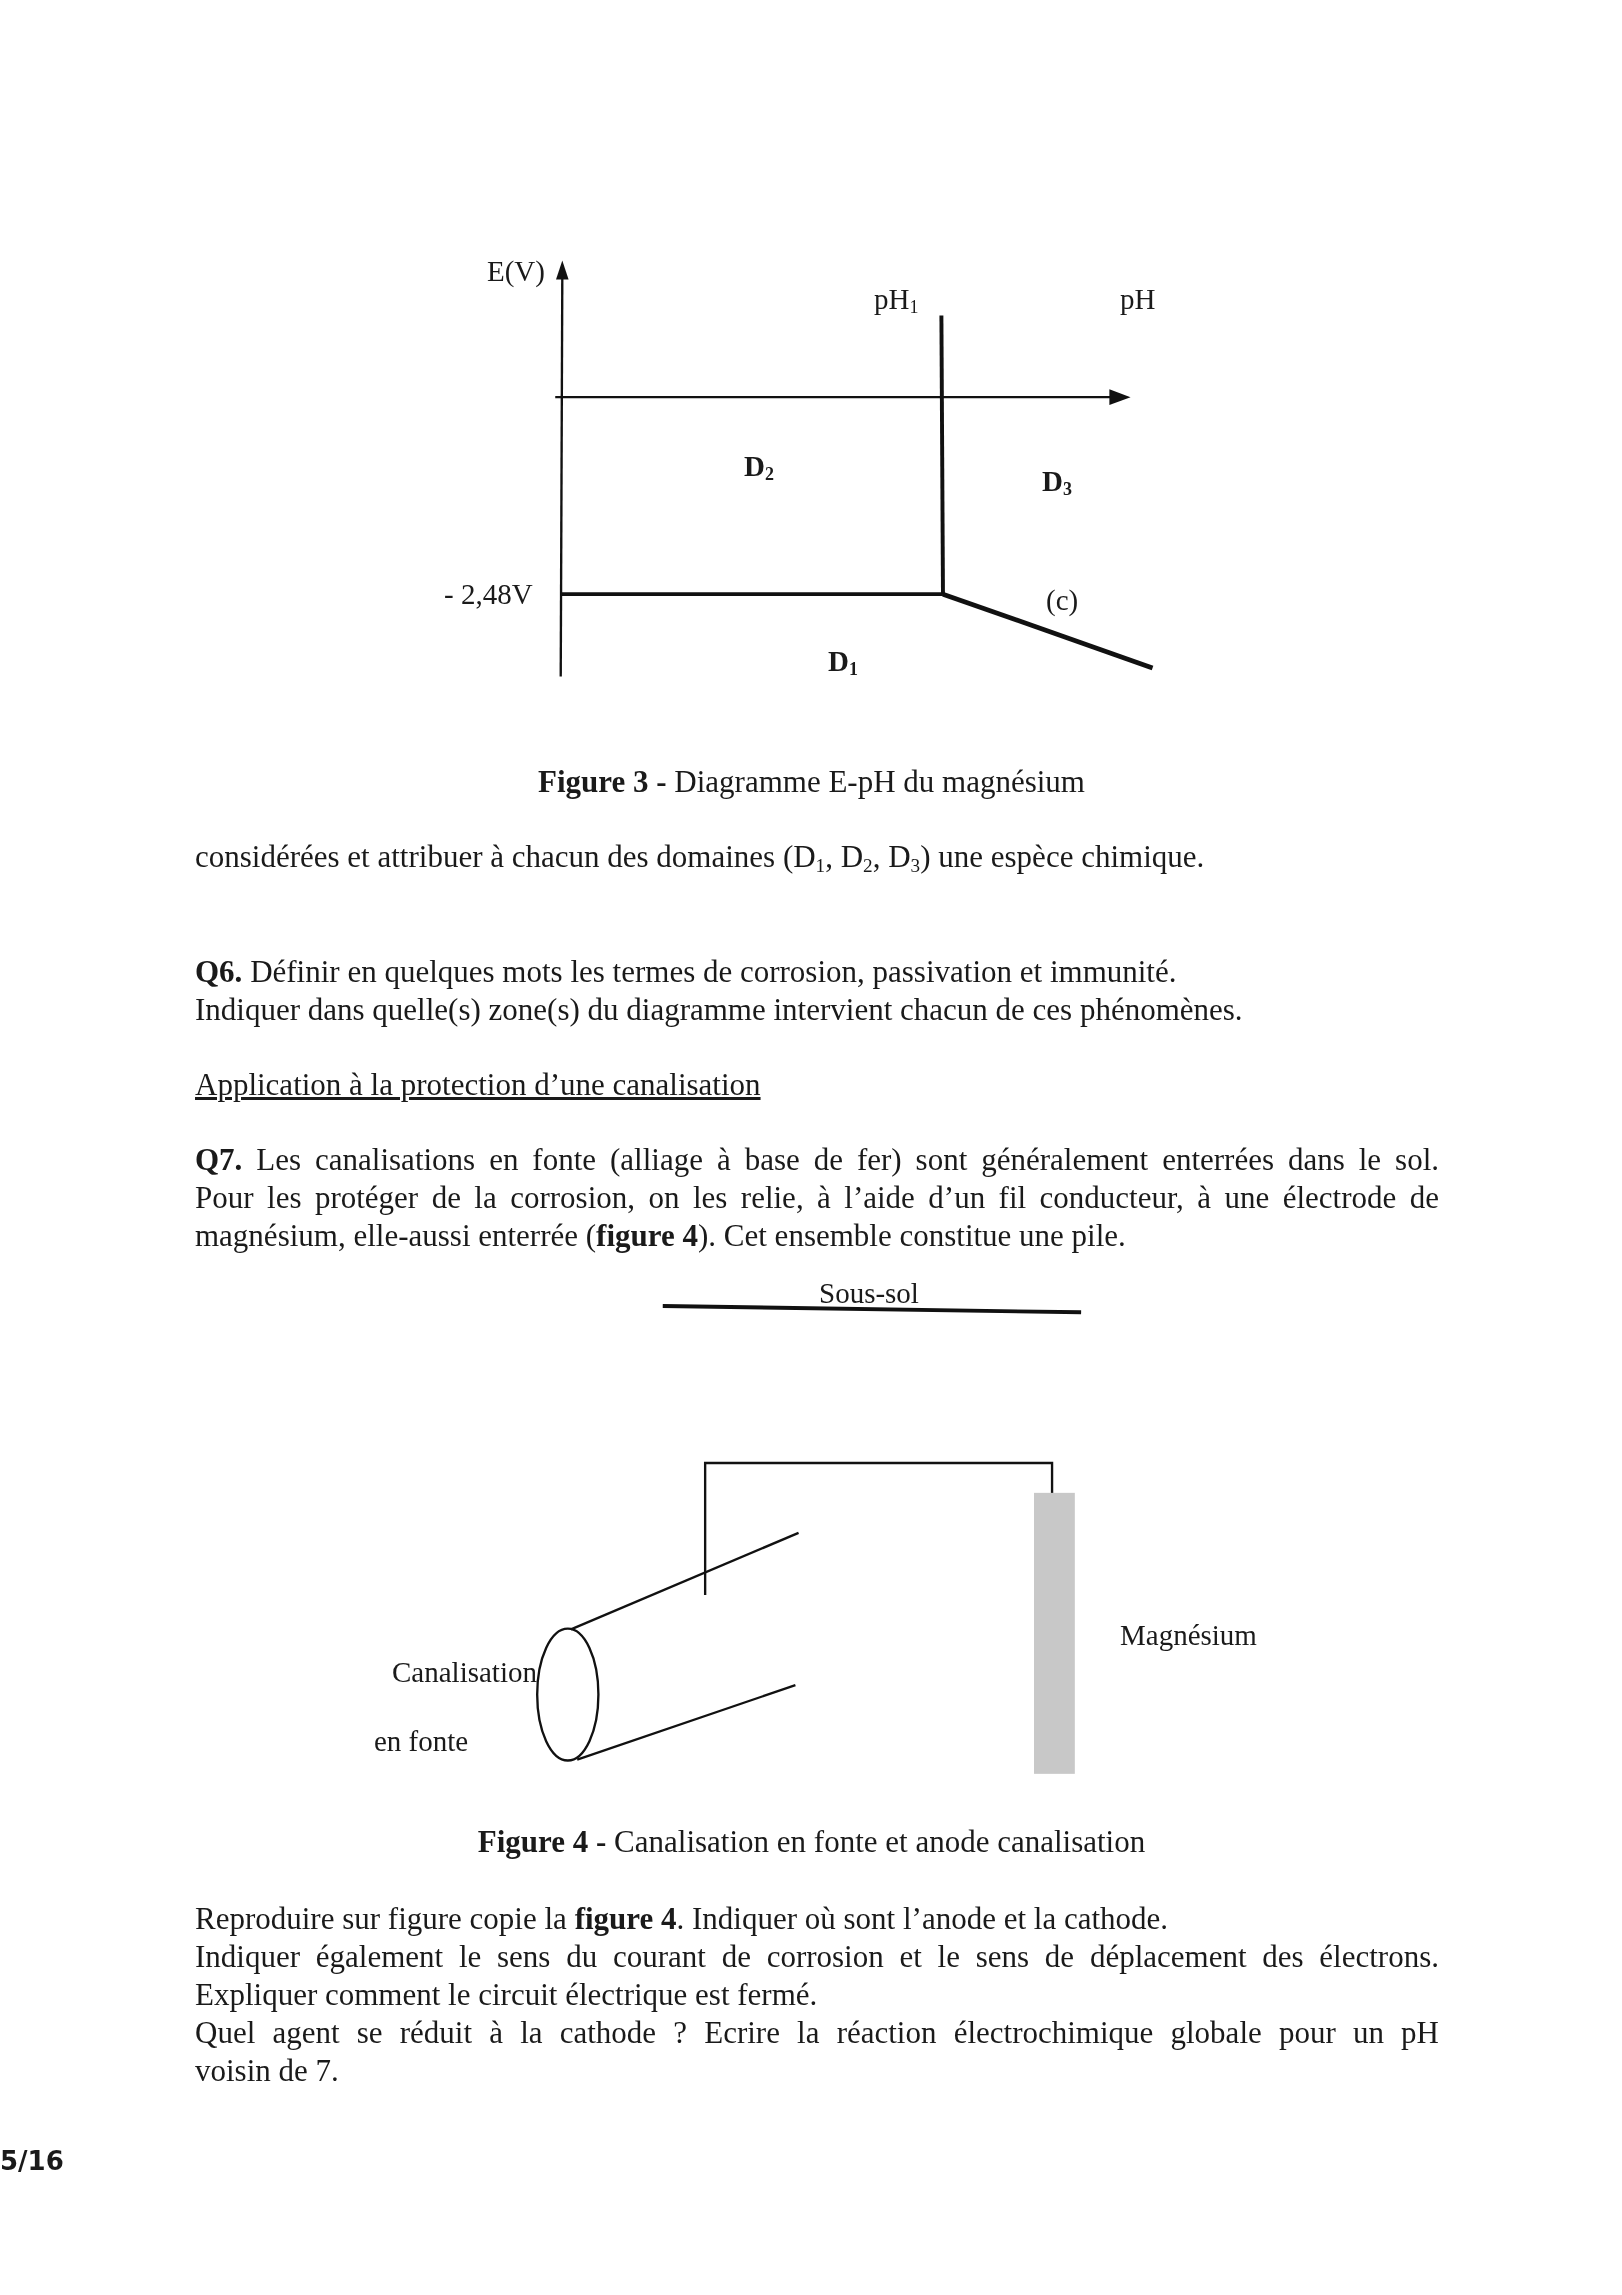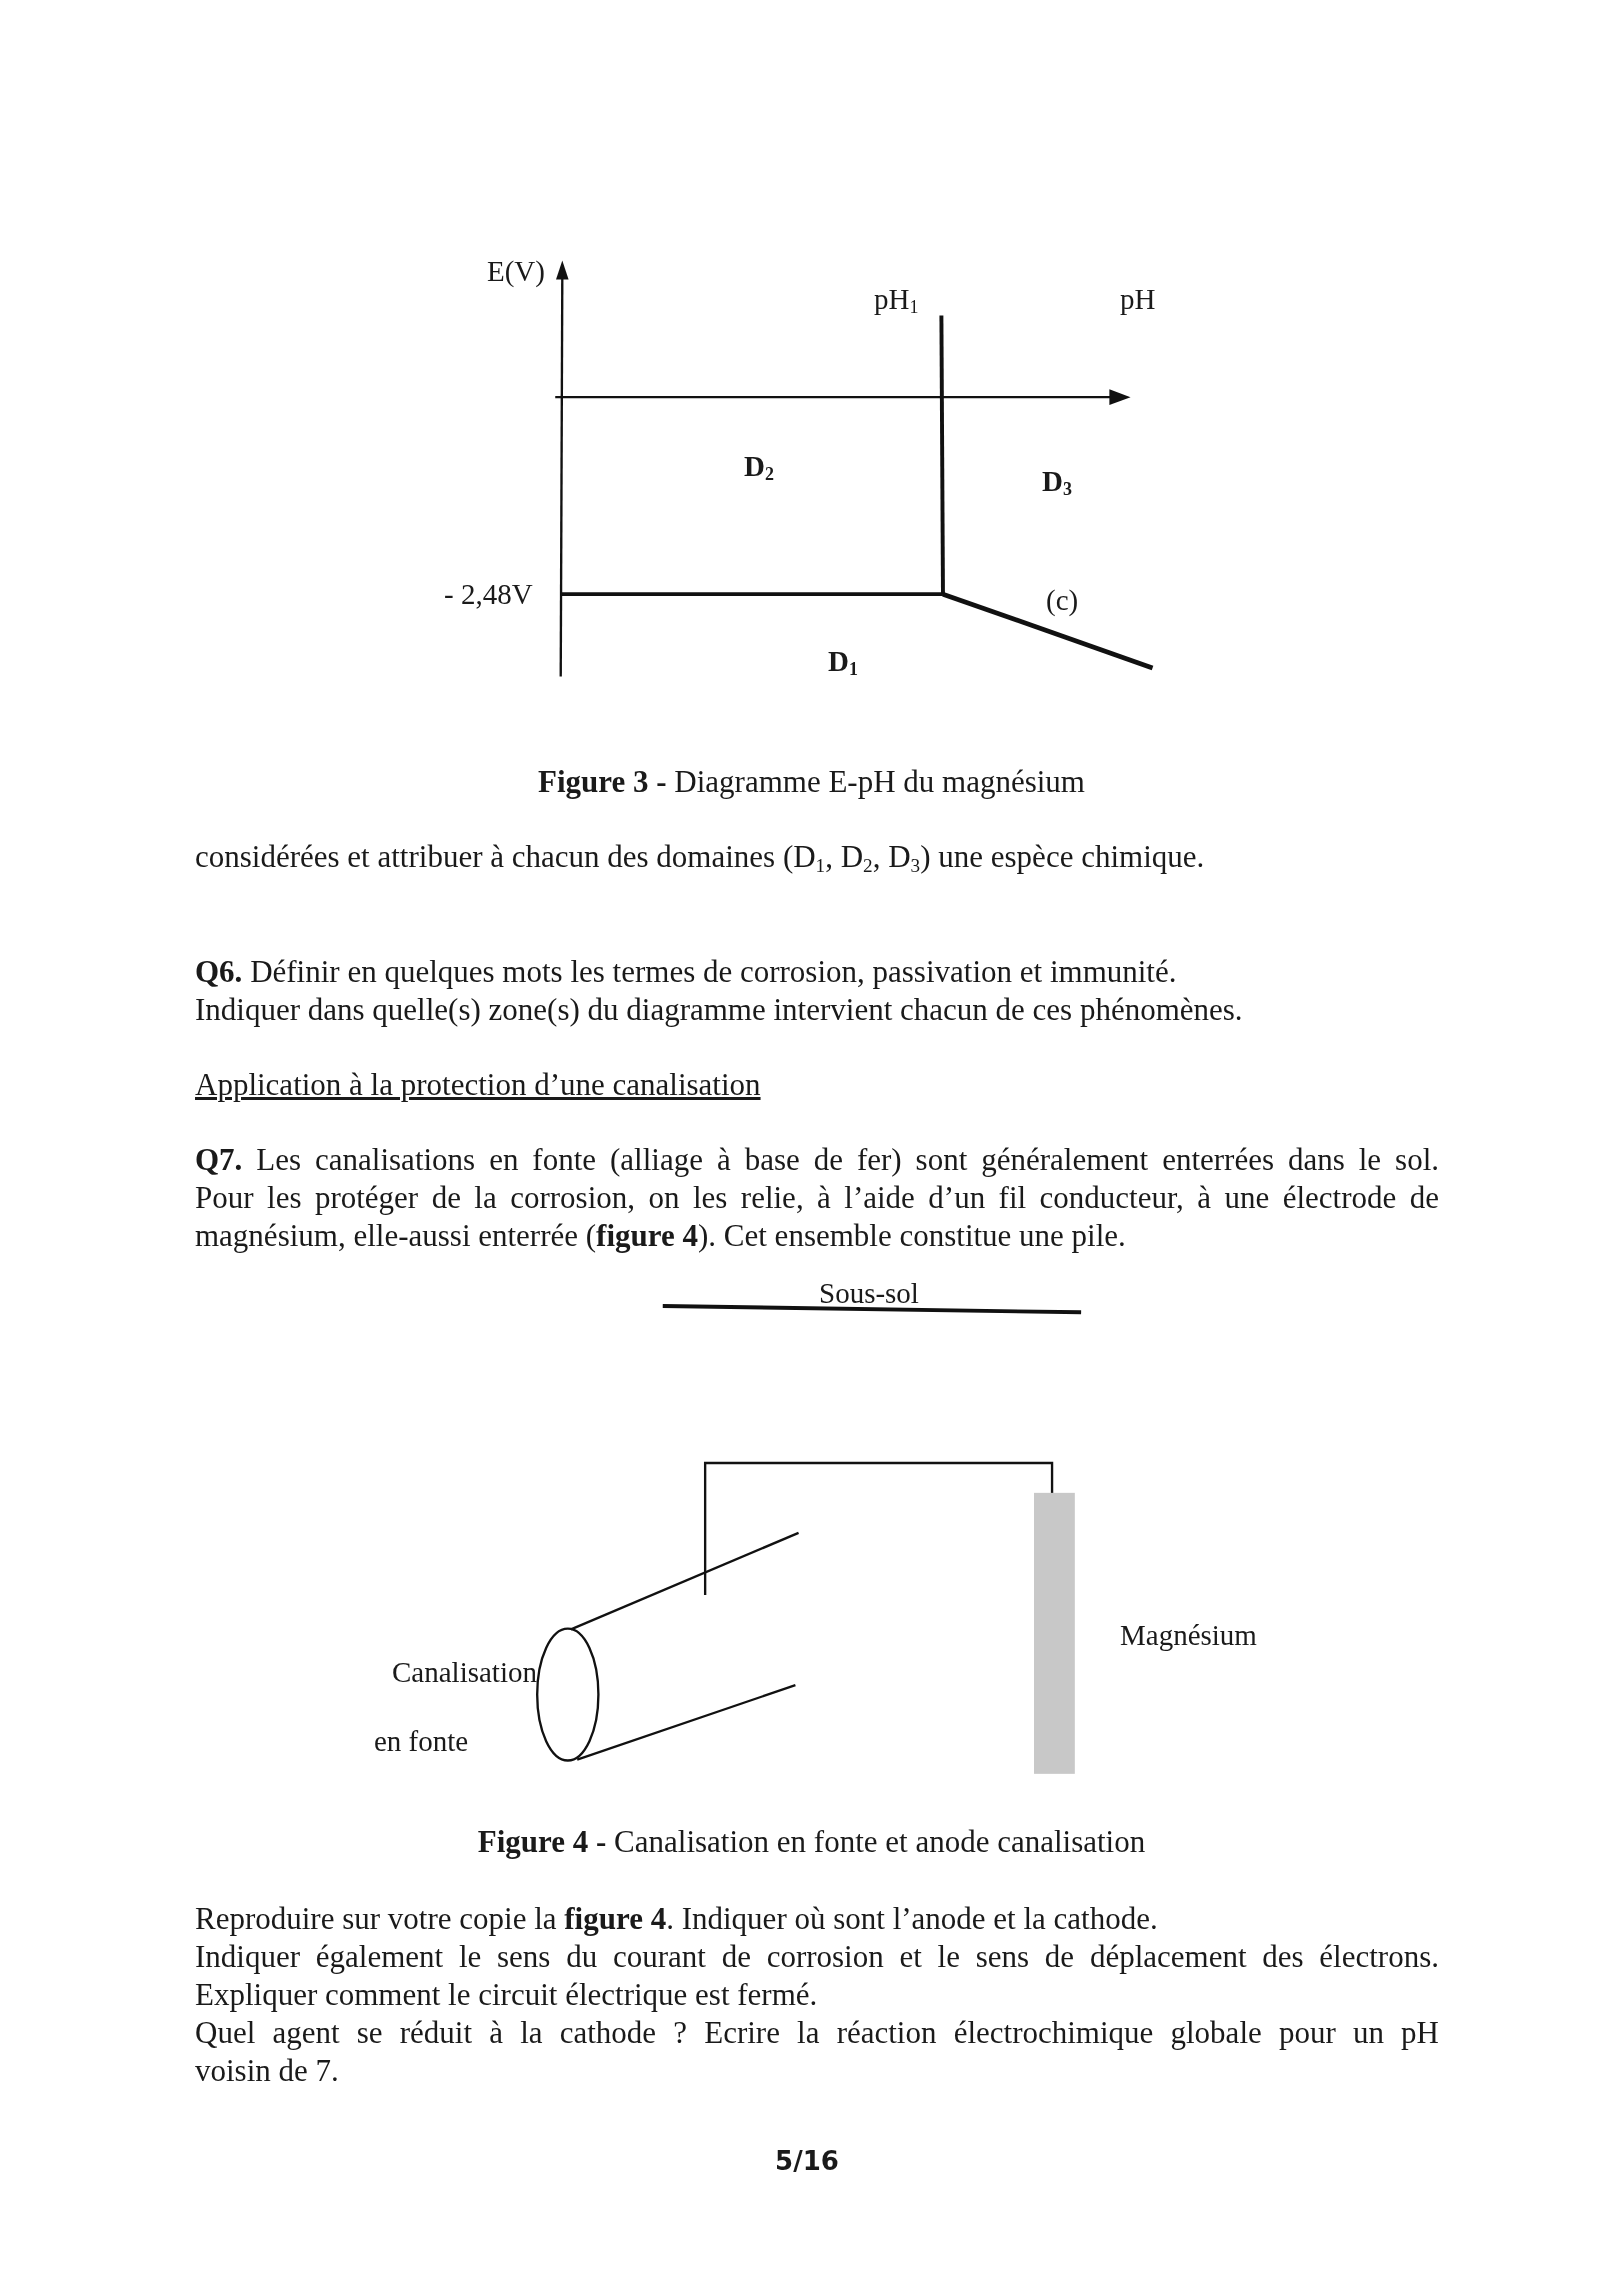--- a/index.html
+++ b/index.html
@@ -7,21 +7,21 @@
   .abs{position:absolute;}
   .txt{font-size:31px;line-height:38px;white-space:nowrap;text-align:center;}
   .para{position:absolute;left:195px;width:1244px;font-size:31px;line-height:38px;text-align:justify;}
   .para .ln{display:block;text-align:justify;text-align-last:justify;height:38px;}
   .para .ln.last{text-align-last:left;}
   .lbl{position:absolute;font-size:29px;line-height:31px;white-space:nowrap;}
   .bold{font-weight:bold;}
   .cap{position:absolute;left:0;width:1623px;text-align:center;font-size:31px;line-height:38px;}
   .u{text-decoration:underline;}
   svg{position:absolute;left:0;top:0;}
-  .pageno{position:absolute;left:0;width:1614px;text-align:center;font-family:"DejaVu Sans",sans-serif;font-weight:bold;font-size:26px;top:2146px;}
+  .pageno{position:absolute;left:0;width:1614px;font-family:"DejaVu Sans",sans-serif;font-weight:bold;font-size:26px;top:2146px;}
   sub{font-size:0.62em;vertical-align:-0.25em;line-height:0;}
 </style>
 </head>
 <body>
 
 <svg width="1623" height="2295" viewBox="0 0 2067 2924">
   <g stroke="#111" fill="none">
 
     <line x1="714" y1="862" x2="716" y2="352" stroke-width="3"></line>
     <polygon points="716,332 708,356 724,356" fill="#111" stroke="none"></polygon>
@@ -77,21 +77,21 @@
 </div>
 
 <div class="lbl" style="left:819px;top:1278px;">Sous-sol</div>
 <div class="lbl" style="left:1120px;top:1620px;">Magnésium</div>
 <div class="lbl" style="left:360px;top:1657px;margin-left:32px;">Canalisation</div>
 <div class="lbl" style="left:374px;top:1726px;">en fonte</div>
 
 <div class="cap" style="top:1823px;"><span class="bold">Figure 4 -</span><span> Canalisation en fonte et anode canalisation</span></div>
 
 <div class="para" style="top:1900px;">
-  <span class="ln last"><span>Reproduire sur votre copie la </span><span class="bold">figure 4</span><span>. Indiquer où sont l’anode et la cathode.</span></span>
+  <span class="ln last"><span>Reproduire sur figure copie la </span><span class="bold">figure 4</span><span>. Indiquer où sont l’anode et la cathode.</span></span>
   <span class="ln">Indiquer également le sens du courant de corrosion et le sens de déplacement des électrons.</span>
   <span class="ln last">Expliquer comment le circuit électrique est fermé.</span>
   <span class="ln">Quel agent se réduit à la cathode ? Ecrire la réaction électrochimique globale pour un pH</span>
   <span class="ln last">voisin de 7.</span>
 </div>
 
 <div class="pageno">5/16</div>
 
 
 </body></html>

